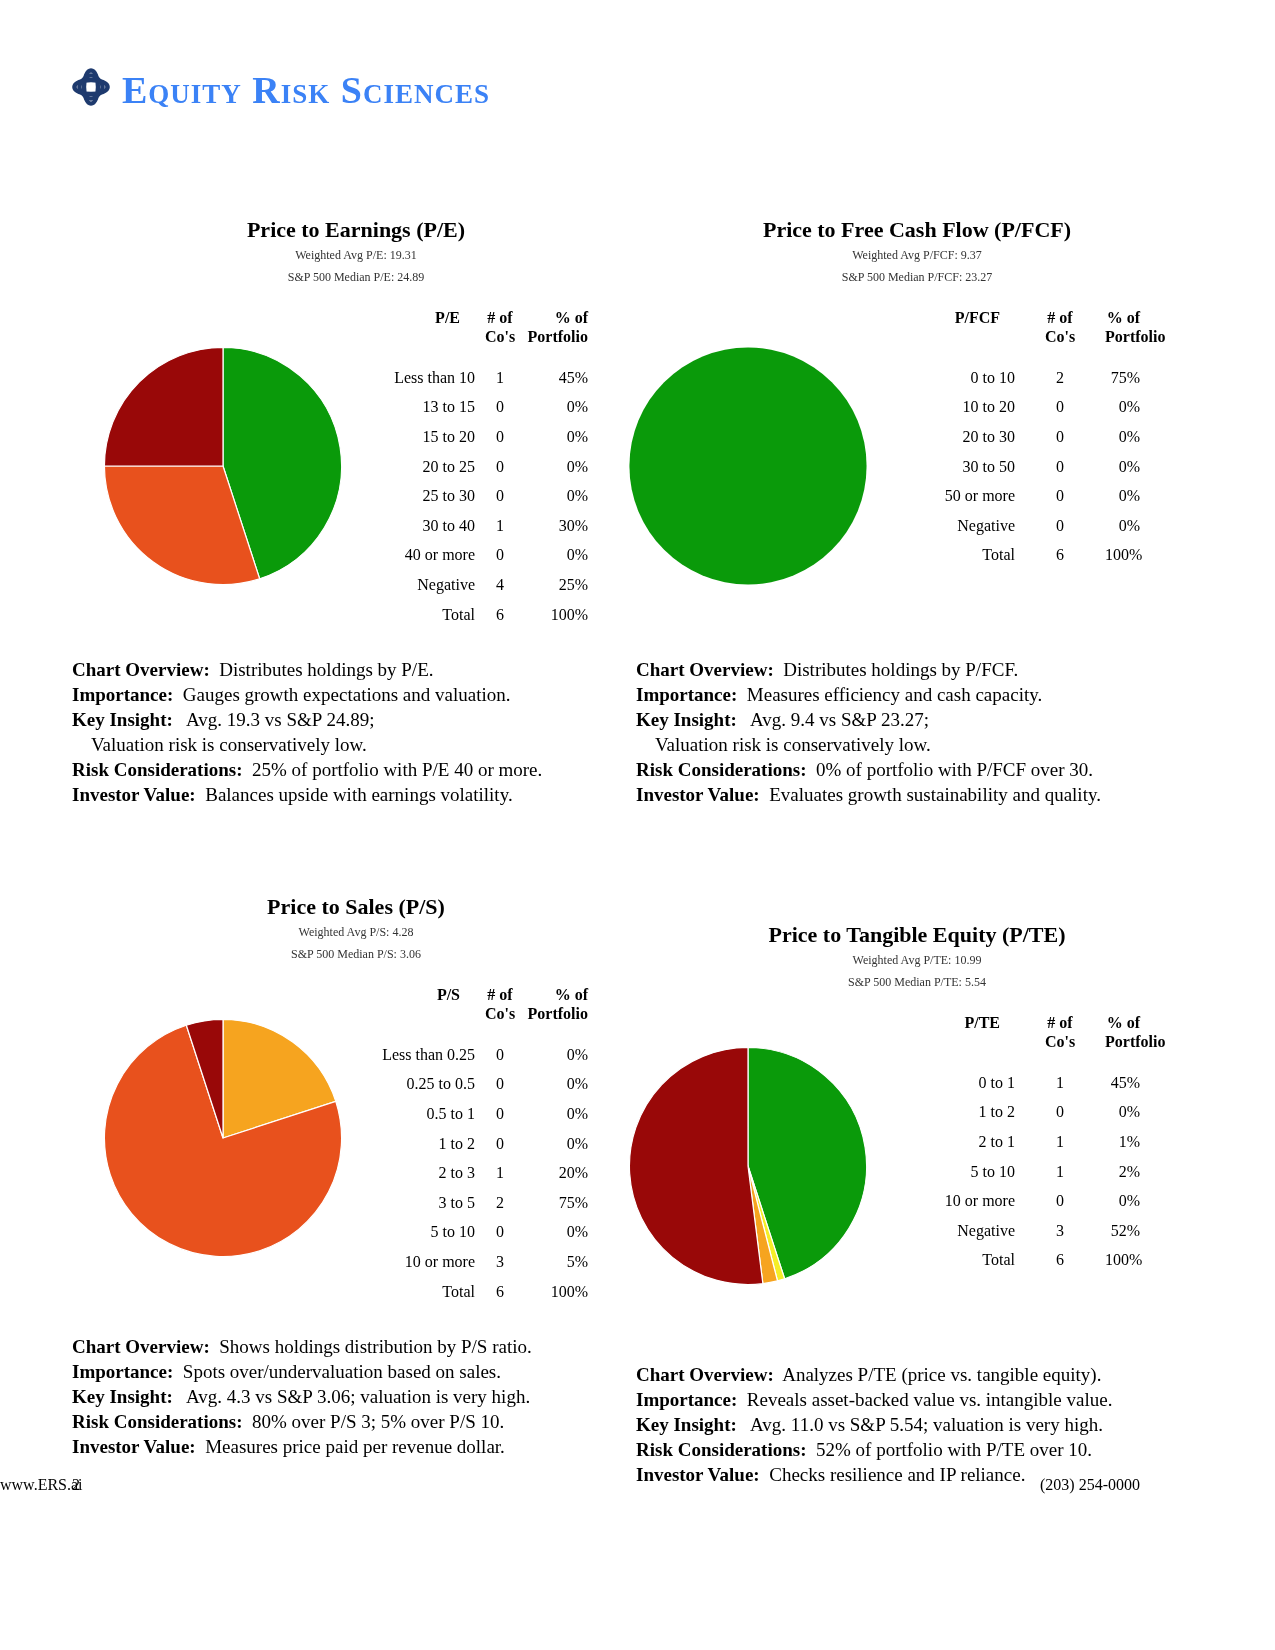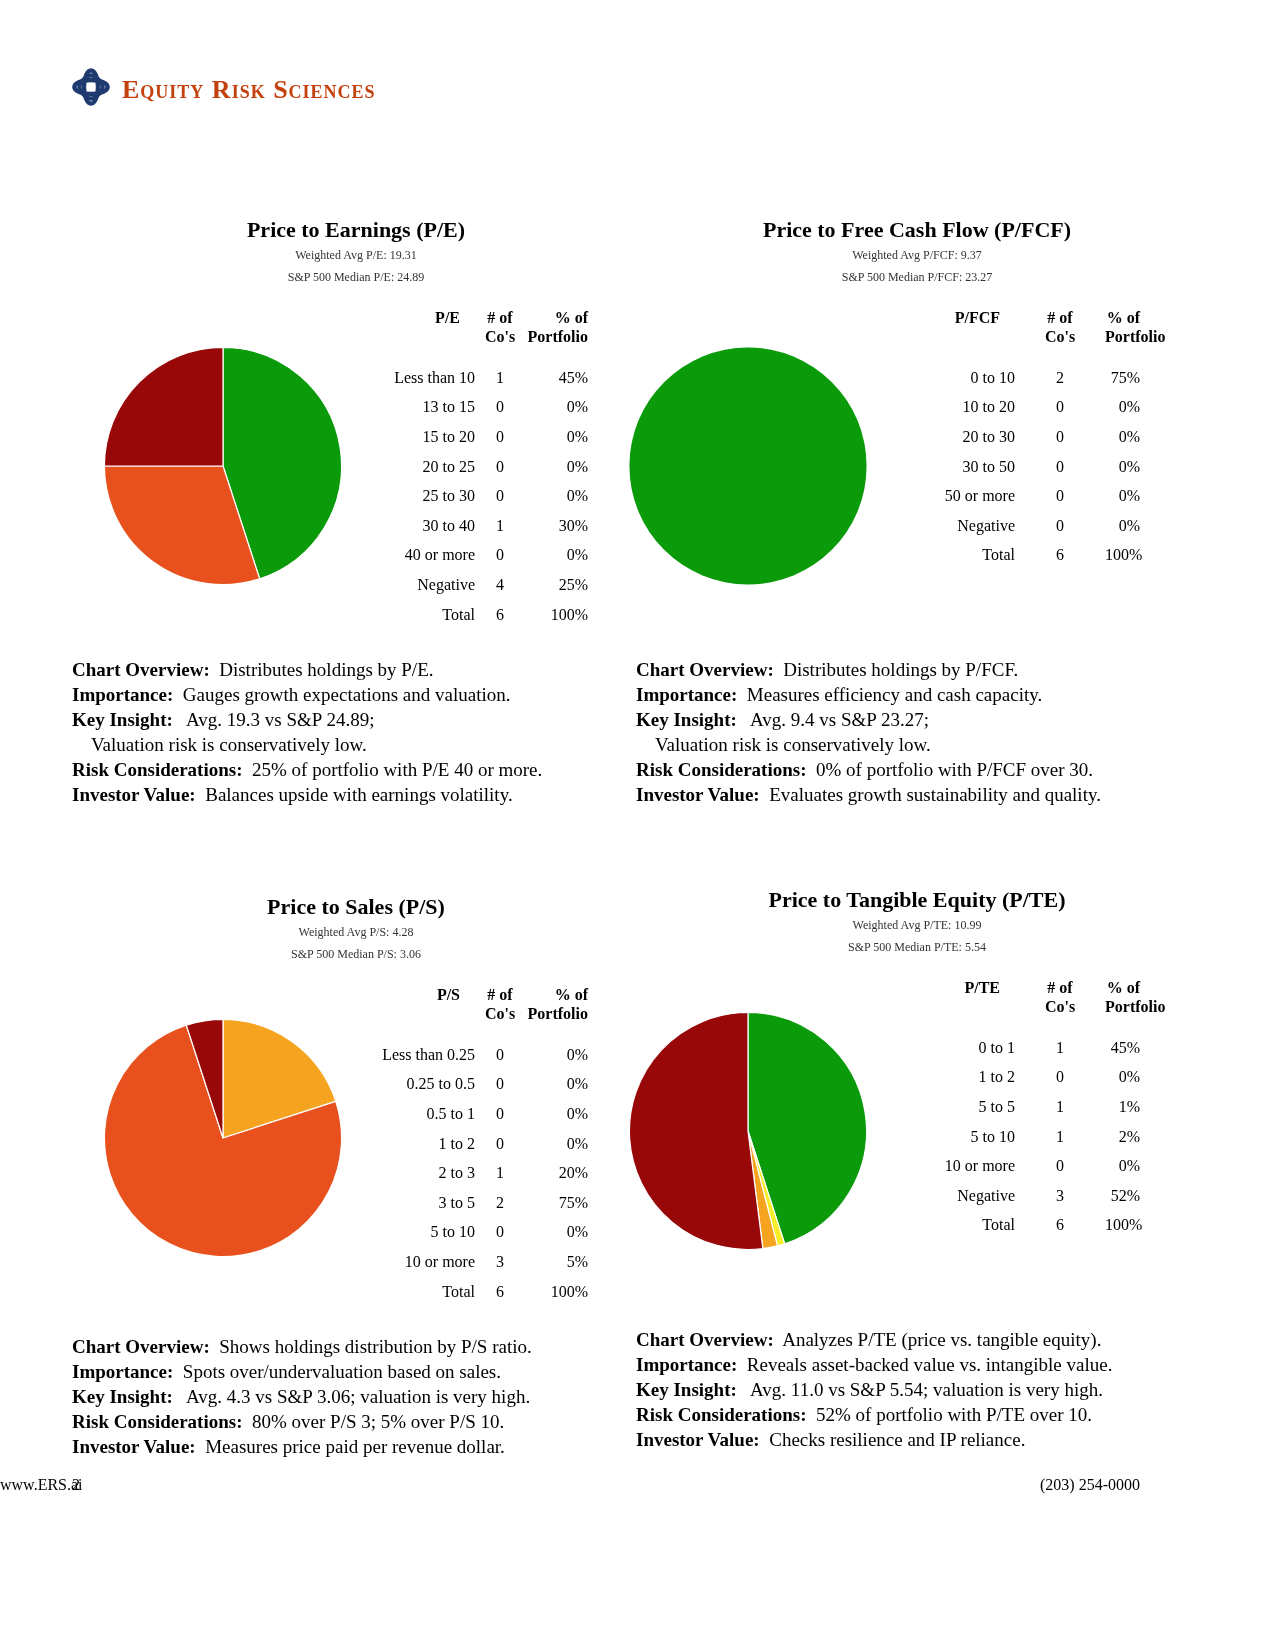--- a/index.html
+++ b/index.html
@@ -1,28 +1,28 @@
 <!DOCTYPE html>
 <html><head>
 <meta charset="utf-8">
 <style>
   html,body{margin:0;padding:0;background:#fff;}
   .page{position:relative;width:1275px;height:1650px;background:#ffffff;overflow:hidden;
         font-family:"Liberation Serif",serif;color:#000;}
   
   .logo{position:absolute;left:70px;top:66px;display:flex;align-items:center;gap:10px;}
   .logo-icon{width:42px;height:48px;}
-  .logo-text{font-size:26px;font-variant:small-caps;font-weight:bold;color:#c2410c;
+  .logo-text{font-size:38px;font-variant:small-caps;font-weight:bold;color:#3b82f6;
              letter-spacing:1px;line-height:48px;}
   
   .quad{position:absolute;}
   #q0{left:72px;top:200px;width:516px;}
   #q1{left:636px;top:200px;width:504px;}
   #q2{left:72px;top:877px;width:516px;}
-  #q3{left:636px;top:870px;width:504px;}
+  #q3{left:636px;top:905px;width:504px;}
   .sec-head{height:92px;box-sizing:border-box;padding-top:16px;text-align:center;}
   #q0 .sec-head,#q2 .sec-head{padding-left:52px;}
   #q1 .sec-head,#q3 .sec-head{padding-left:58px;}
   .sec-title{font-size:22px;font-weight:bold;line-height:28px;white-space:nowrap;}
   .sec-sub{font-size:12px;line-height:22px;color:#333;white-space:nowrap;}
   .chart-row{position:relative;height:365px;}
   .pie{position:absolute;width:242px;height:242px;top:53px;left:30px;}
   .qb .pie{top:48px;}
   .qr .pie{left:-9px;}
   .pie svg{width:100%;height:100%;display:block;}
@@ -325,21 +325,21 @@
             <div class="tc1">0 to 1</div>
             <div class="tc2">1</div>
             <div class="tc3">45%</div>
           </div>
             <div class="trow">
             <div class="tc1">1 to 2</div>
             <div class="tc2">0</div>
             <div class="tc3">0%</div>
           </div>
             <div class="trow">
-            <div class="tc1">5 to 5</div>
+            <div class="tc1">2 to 1</div>
             <div class="tc2">1</div>
             <div class="tc3">1%</div>
           </div>
             <div class="trow">
             <div class="tc1">5 to 10</div>
             <div class="tc2">1</div>
             <div class="tc3">2%</div>
           </div>
             <div class="trow">
             <div class="tc1">10 or more</div>

